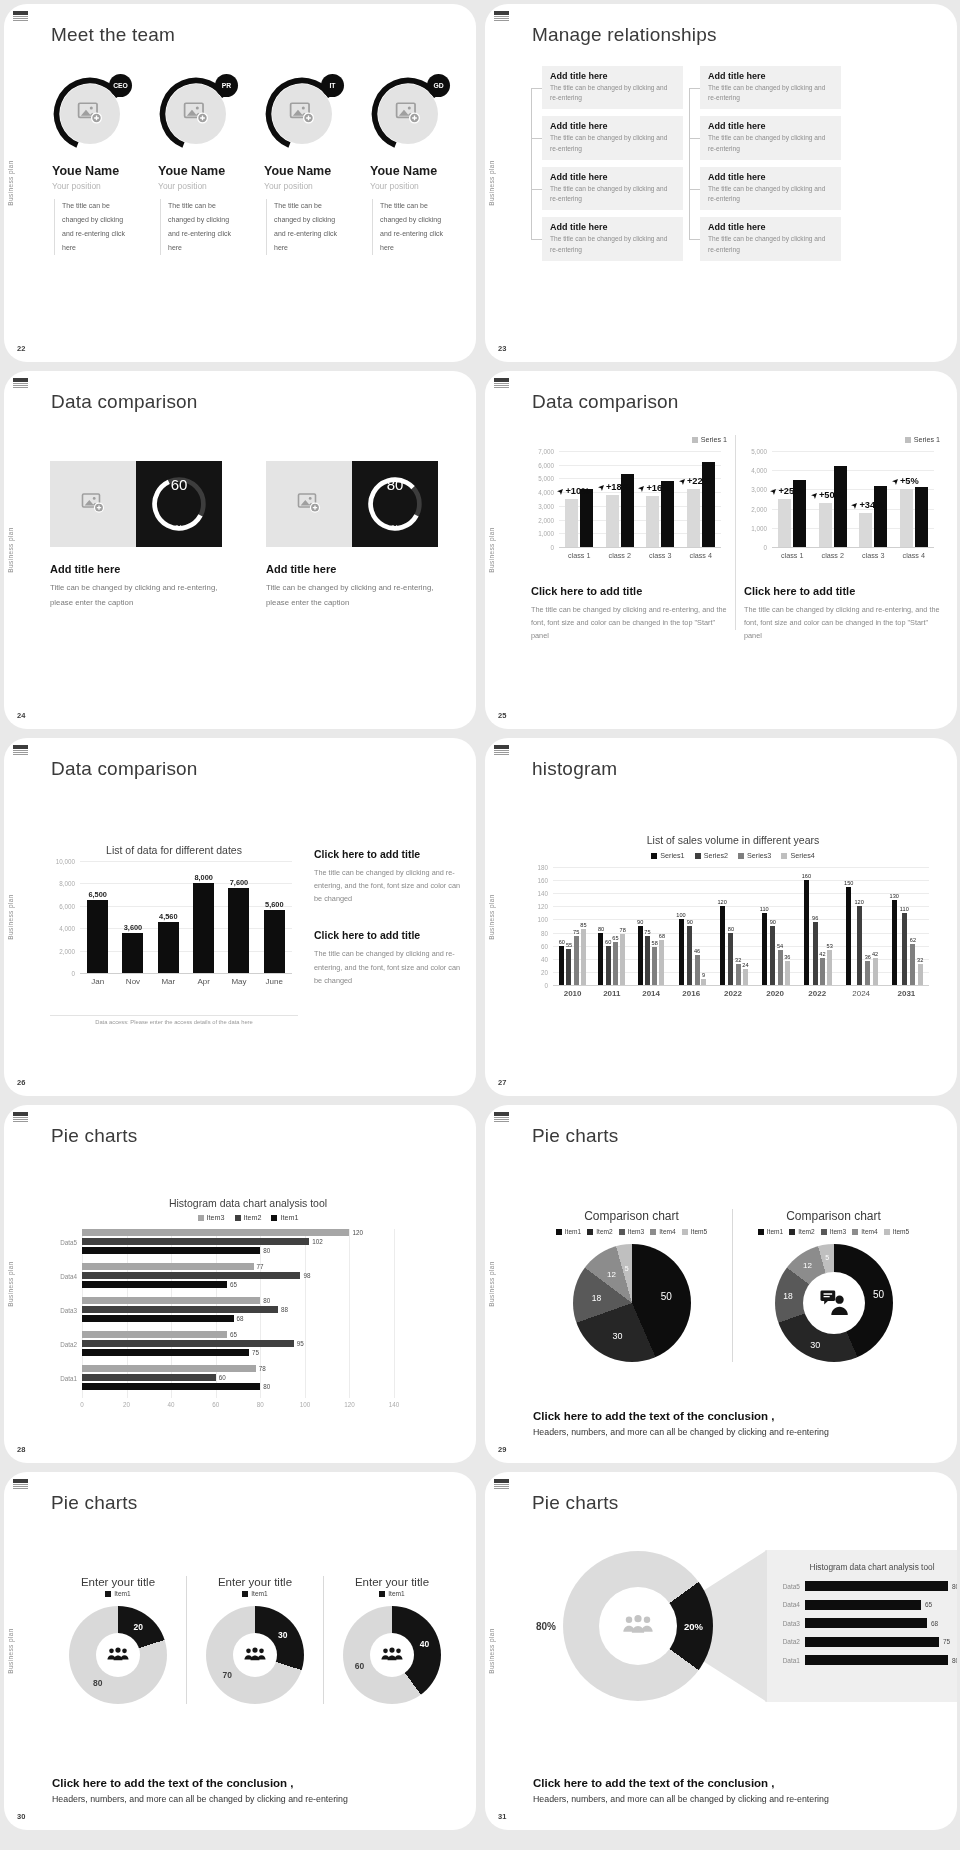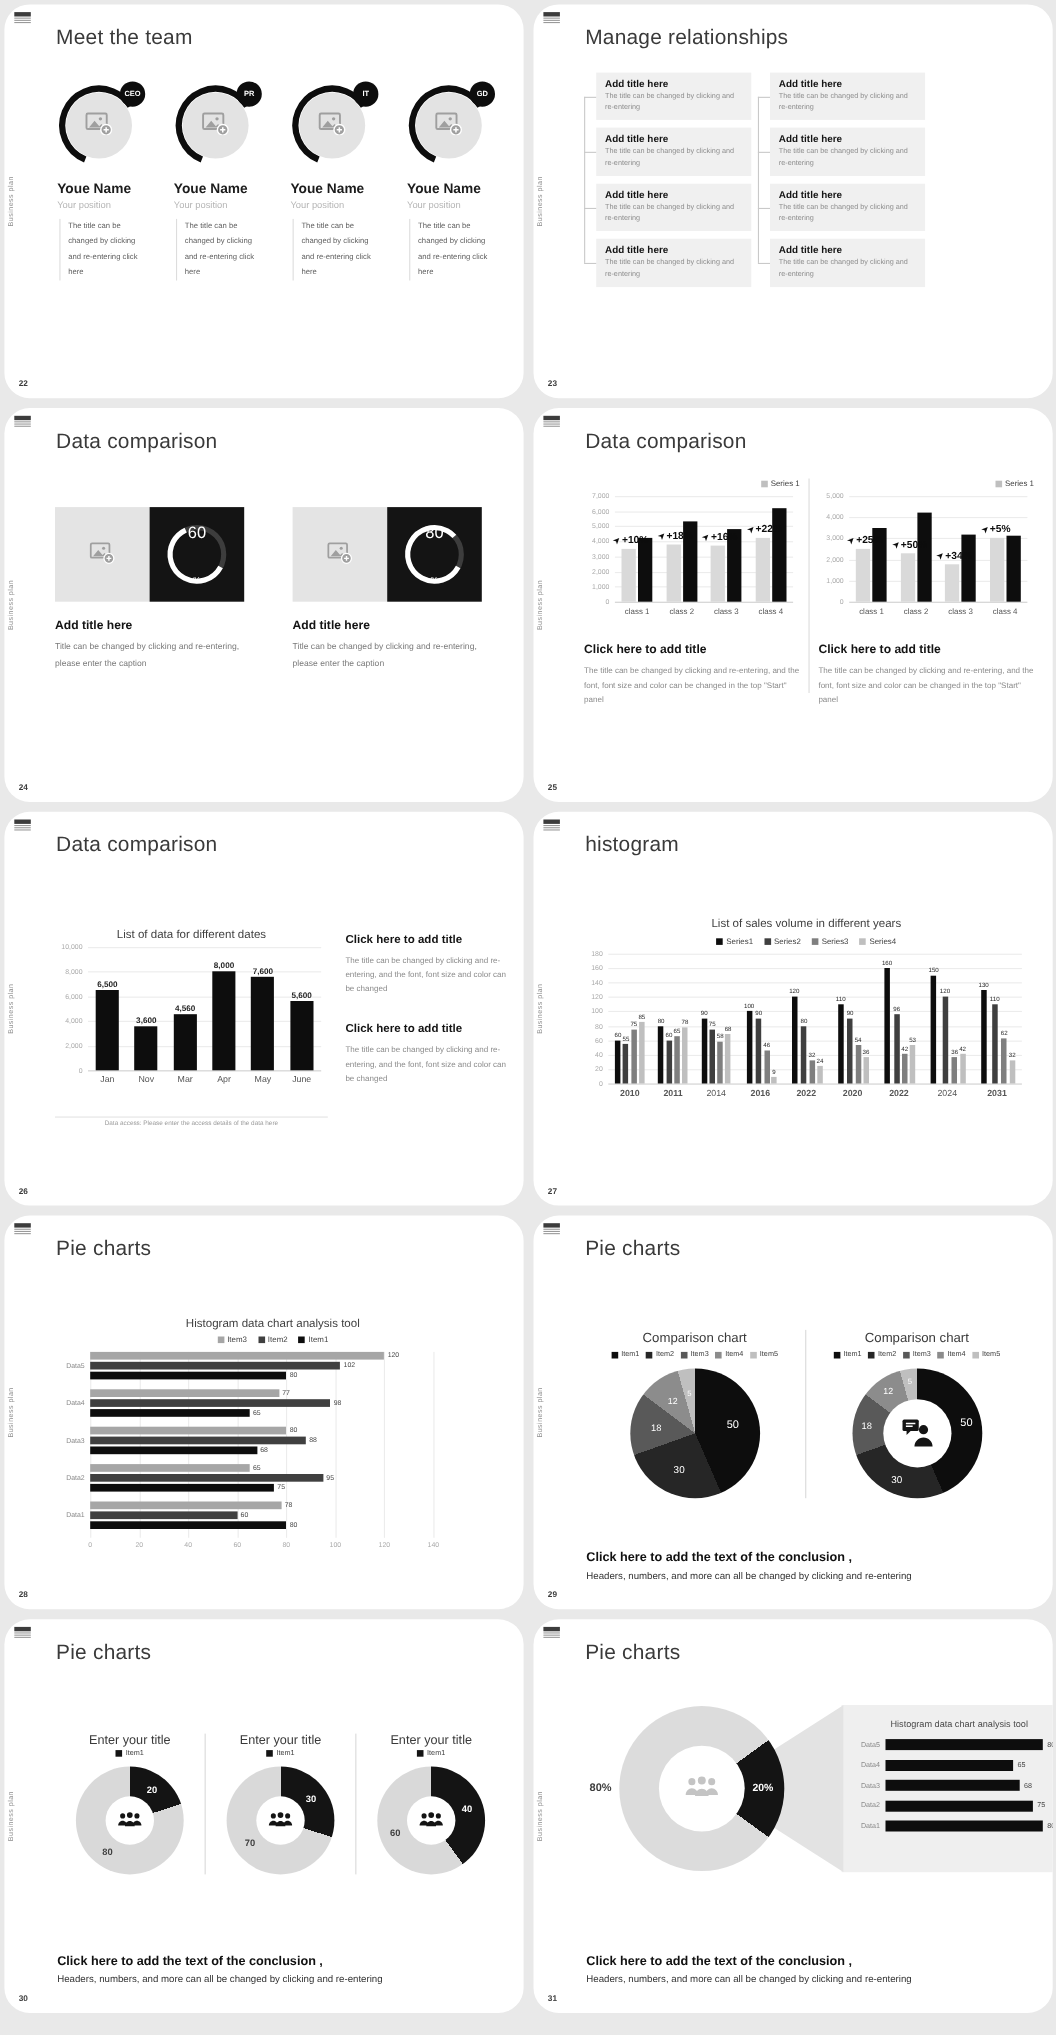--- a/index.html
+++ b/index.html
@@ -705,21 +705,21 @@
                     <div class="bar" style="width: 5px; height: 49.2px; background: rgb(63, 63, 63);"></div>
                   </div>
                   <div class="barcol">
                     <div class="vlabel" style="font-size: 5.6px;">58</div>
                     <div class="bar" style="width: 5px; height: 38px; background: rgb(127, 127, 127);"></div>
                   </div>
                   <div class="barcol">
                     <div class="vlabel" style="font-size: 5.6px;">68</div>
                     <div class="bar" style="width: 5px; height: 44.6px; background: rgb(191, 191, 191);"></div>
                   </div>
-                  <div class="xtick" style="font-weight: 400; font-size: 8px;">2014</div>
+                  <div class="xtick" style="font-weight: 700; font-size: 8px;">2014</div>
                 </div>
                 <div class="group" style="gap: 1px;">
                   <div class="barcol">
                     <div class="vlabel" style="font-size: 5.6px;">100</div>
                     <div class="bar" style="width: 5px; height: 65.6px; background: rgb(13, 13, 13);"></div>
                   </div>
                   <div class="barcol">
                     <div class="vlabel" style="font-size: 5.6px;">90</div>
                     <div class="bar" style="width: 5px; height: 59px; background: rgb(63, 63, 63);"></div>
                   </div>

